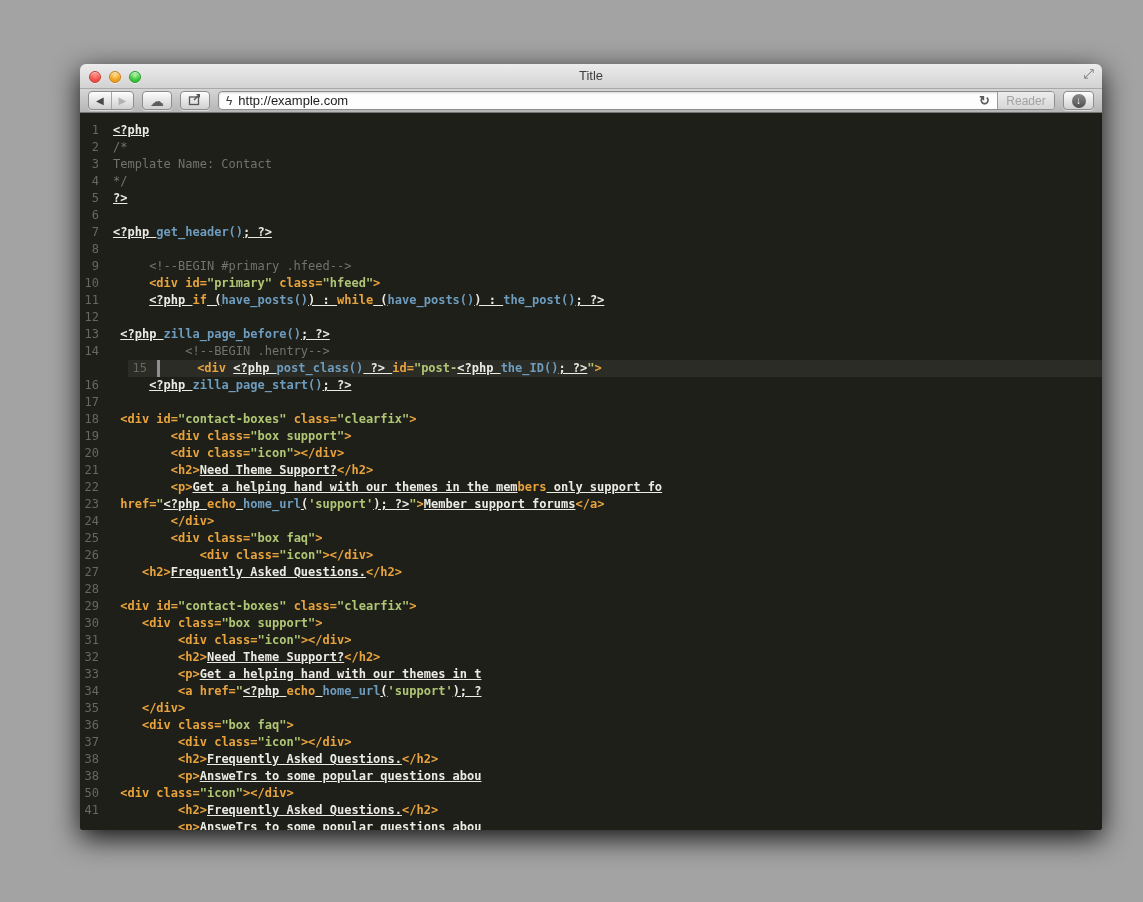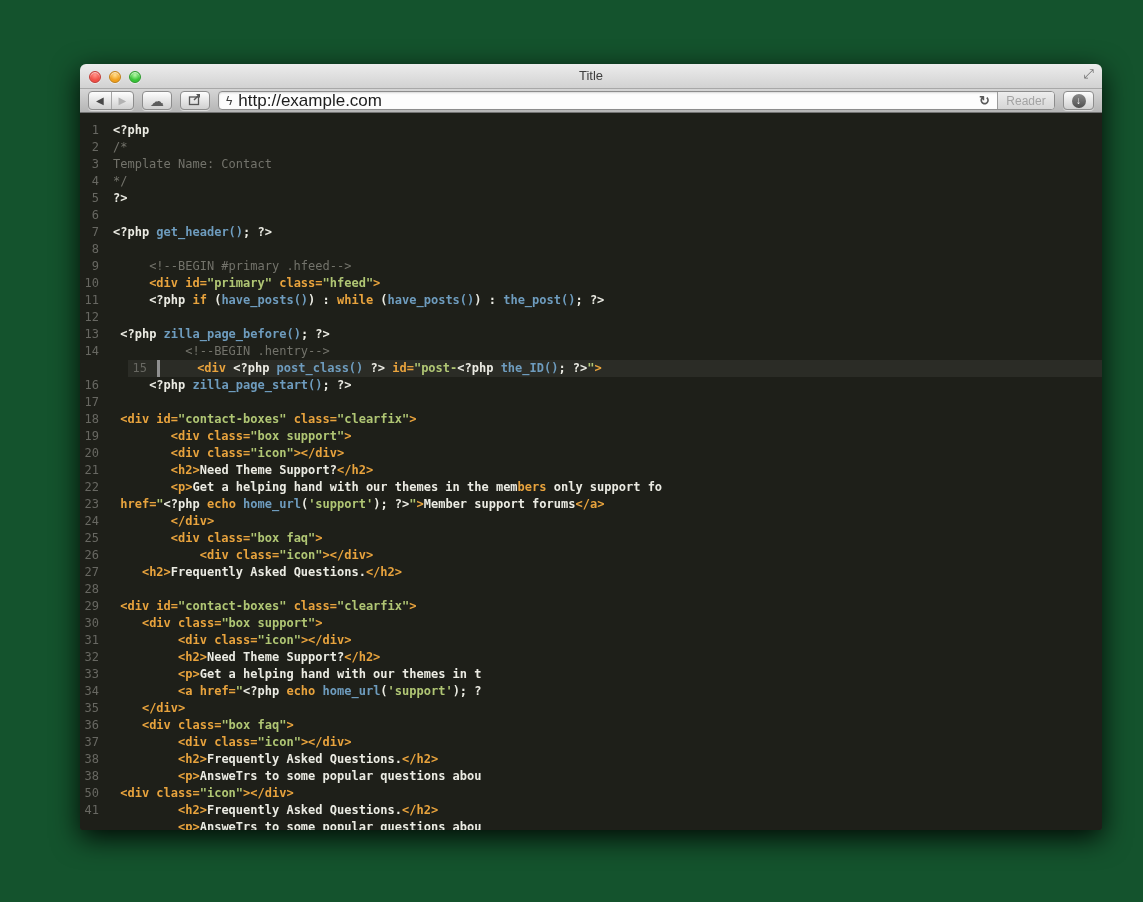--- a/index.html
+++ b/index.html
@@ -1,17 +1,17 @@
 <!DOCTYPE html>
 <html><head>
 <meta charset="utf-8">
 <style>
   html,body{margin:0;padding:0;background:#000;width:1143px;height:902px;overflow:hidden;
     font-family:"Liberation Sans",sans-serif;-webkit-font-smoothing:antialiased;}
-  .stage{position:relative;width:1143px;height:902px;background:#14532d;}
+  .stage{position:relative;width:1143px;height:902px;background:#a3a3a3;}
   .window{position:absolute;left:80px;top:64px;width:1022px;height:766px;
     border-radius:6px 6px 2px 2px;overflow:hidden;box-shadow:0 8px 28px rgba(0,0,0,.9);}
   
   .titlebar{position:relative;height:25px;background:linear-gradient(#ececec,#d2d2d2);
     border-bottom:1px solid #a8a8a8;box-sizing:border-box;}
   .title{position:absolute;left:0;right:0;top:4px;text-align:center;font-size:13px;color:#3f3f3f;}
   .lights{position:absolute;left:9px;top:6.5px;display:flex;gap:8px;}
   .light{width:12px;height:12px;border-radius:50%;box-sizing:border-box;
     box-shadow:inset 0 1px 1px rgba(255,255,255,.7), 0 1px 0 rgba(255,255,255,.5);}
   .light.red{background:radial-gradient(circle at 50% 30%, #ff8a80 8%, #f05047 60%);border:1px solid #c23b35;}
@@ -31,40 +31,40 @@
   .back{color:#474747;}
   .fwd{color:#b2b2b2;}
   .sq{width:30px;font-size:12px;}
   .cloud-glyph{font-size:14px;color:#5d5d5d;line-height:14px;}
   
   .urlbar{flex:1;height:19px;box-sizing:border-box;border:1px solid #8d8d8d;border-radius:4px;
     background:#fdfdfd;display:flex;align-items:stretch;overflow:hidden;
     box-shadow:inset 0 1px 2px rgba(0,0,0,.15);}
   .url-left{flex:1;display:flex;align-items:center;gap:6px;padding:0 7px;}
   .url-ficon{color:#3c3c3c;font-size:12px;}
-  .url-text{font-size:17px;color:#1d1d1d;flex:1;}
+  .url-text{font-size:13px;color:#1d1d1d;flex:1;}
   .refresh{color:#5a5a5a;font-size:13px;font-weight:bold;}
   .reader{width:56px;border-left:1px solid #9b9b9b;background:linear-gradient(#ededed,#d6d6d6);
     display:flex;align-items:center;justify-content:center;font-size:12px;color:#a3a3a3;}
   .dl{width:31px;}
   .dl-circle{width:14px;height:14px;border-radius:50%;background:linear-gradient(#898989,#4f4f4f);
     color:#fff;font-size:10px;font-weight:bold;line-height:14px;text-align:center;}
   
   .content{height:717px;background:#1e1f19;overflow:hidden;
     font-family:"DejaVu Sans Mono",monospace;font-size:12px;line-height:17px;padding-top:9px;box-sizing:border-box;}
   .line{position:relative;display:flex;height:17px;white-space:pre;}
   .line.hl{background:#2b2c26;margin-left:48px;}
   .line.hl::before{content:"";position:absolute;left:29px;top:0;width:3px;height:17px;background:#909090;}
   .ln{flex:0 0 33px;box-sizing:border-box;padding-right:14px;text-align:right;
     color:#686862;font-weight:400;}
   .code{flex:1;white-space:pre;font-weight:700;}
   .tk-o{color:#e8a33d;}
   .tk-g{color:#b0c674;}
   .tk-b{color:#6e9cbe;text-align:right;}
-  .tk-w{color:#ebebe3;}
+  .tk-w{color:#ebebe3;text-decoration:underline;}
   .tk-c{color:#73736b;font-weight:400;}
 </style>
 </head>
 <body>
 
 <div class="stage">
   <div class="window">
 
     <div class="titlebar">
       <div class="lights">

